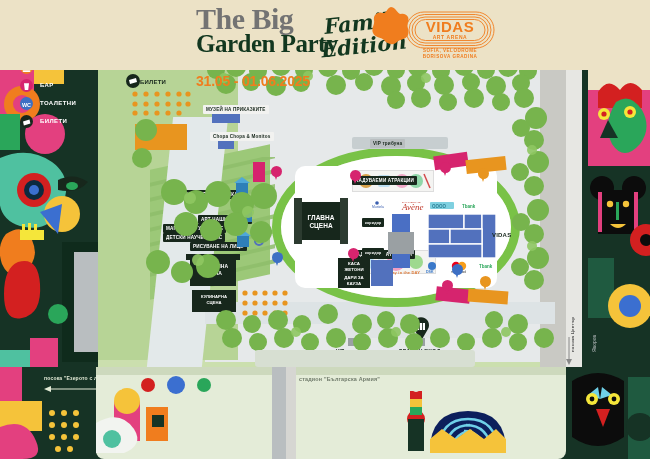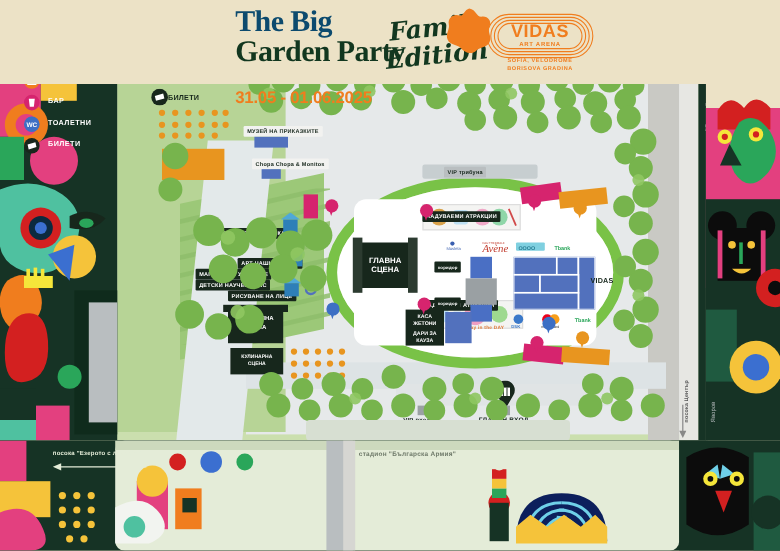--- a/index.html
+++ b/index.html
@@ -18,21 +18,21 @@
   .abs { position: absolute; }
 
   
   #header {
     left: 0; top: 0; width: 650px; height: 70px;
     background: #ece2c6;
     z-index: 40;
   }
   #title-block { left: 196px; top: 6px; width: 220px; height: 60px; }
   .t-line1 { font-family: "Liberation Serif", serif; font-weight: bold;
-             font-size: 25px; color: #0c4a6e; letter-spacing: -0.5px; line-height: 25px; }
+             font-size: 30px; color: #737373; letter-spacing: -0.5px; line-height: 25px; }
   .t-line2 { font-family: "Liberation Serif", serif; font-weight: bold;
              font-size: 25px; color: #12371f; letter-spacing: -0.5px; line-height: 25px; }
   .t-script1 { position:absolute; left: 128px; top: 4px;
              font-family: "DejaVu Serif", serif; font-style: italic; font-weight: bold;
              font-size: 21px; color: #12371f; transform: rotate(-6deg); }
   .t-script2 { position:absolute; left: 125px; top: 27px;
              font-family: "DejaVu Serif", serif; font-style: italic; font-weight: bold;
              font-size: 21px; color: #12371f; transform: rotate(-6deg); }
   .t-dates { font-family: "Liberation Sans", sans-serif; font-weight: bold;
              font-size: 14px; color: #f07d1e; letter-spacing: -0.2px; margin-top: 17px; }

